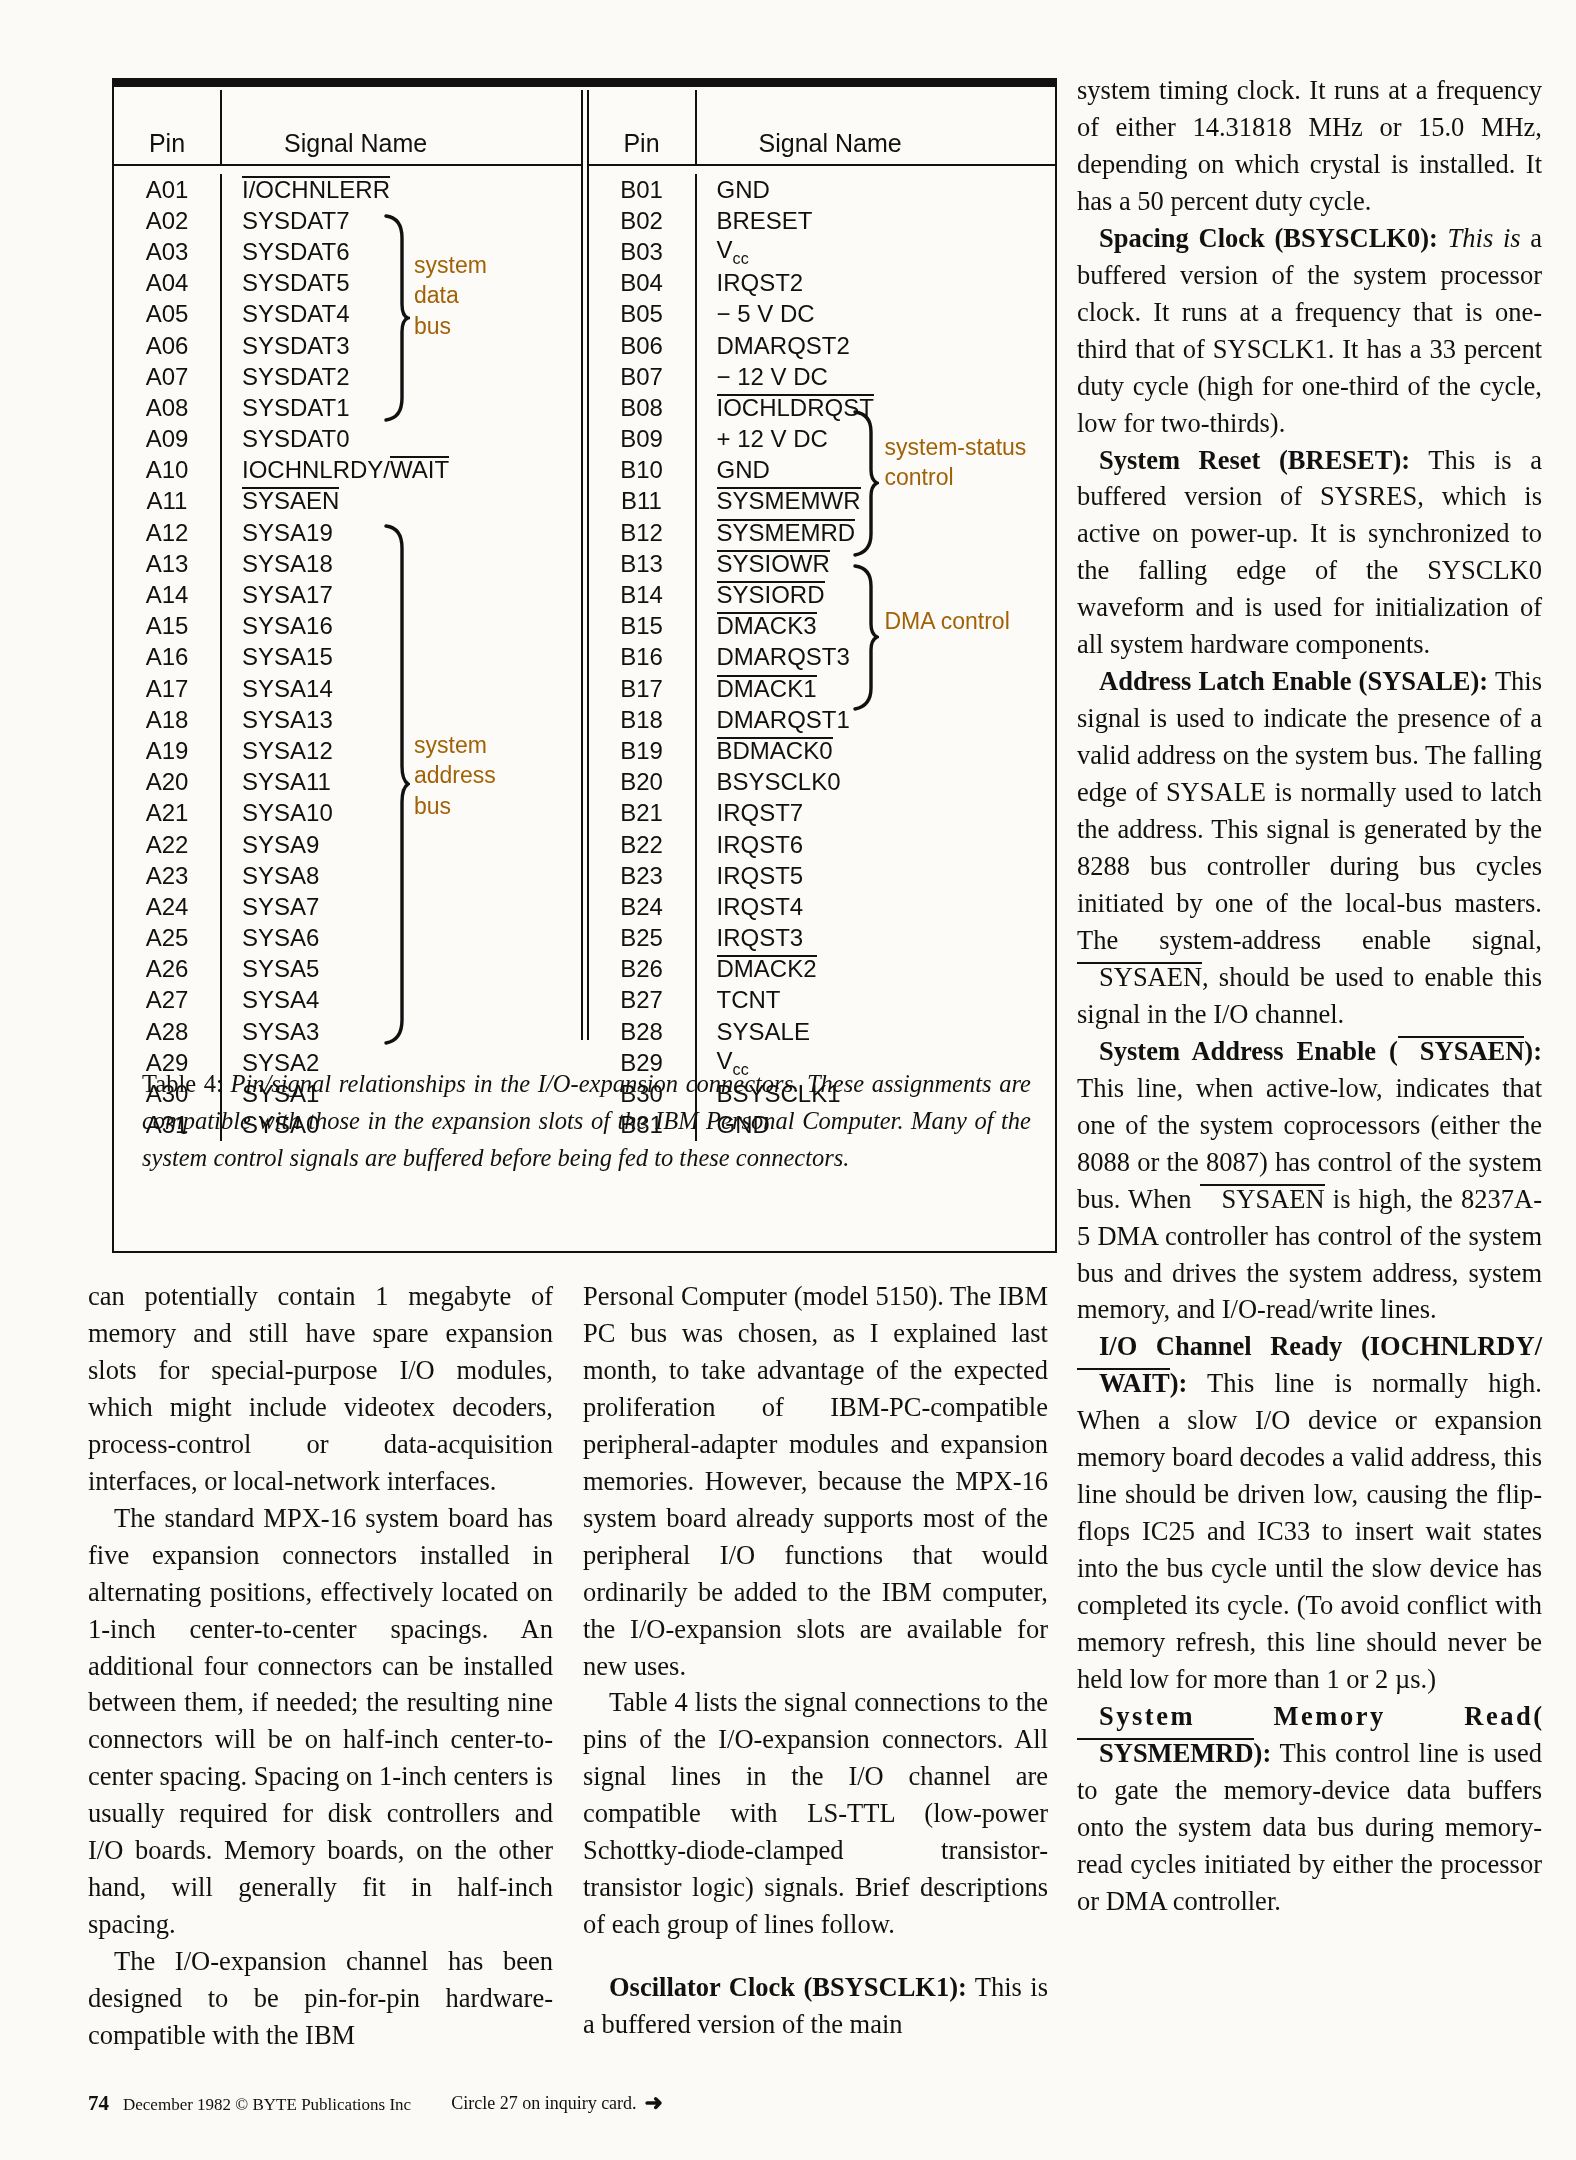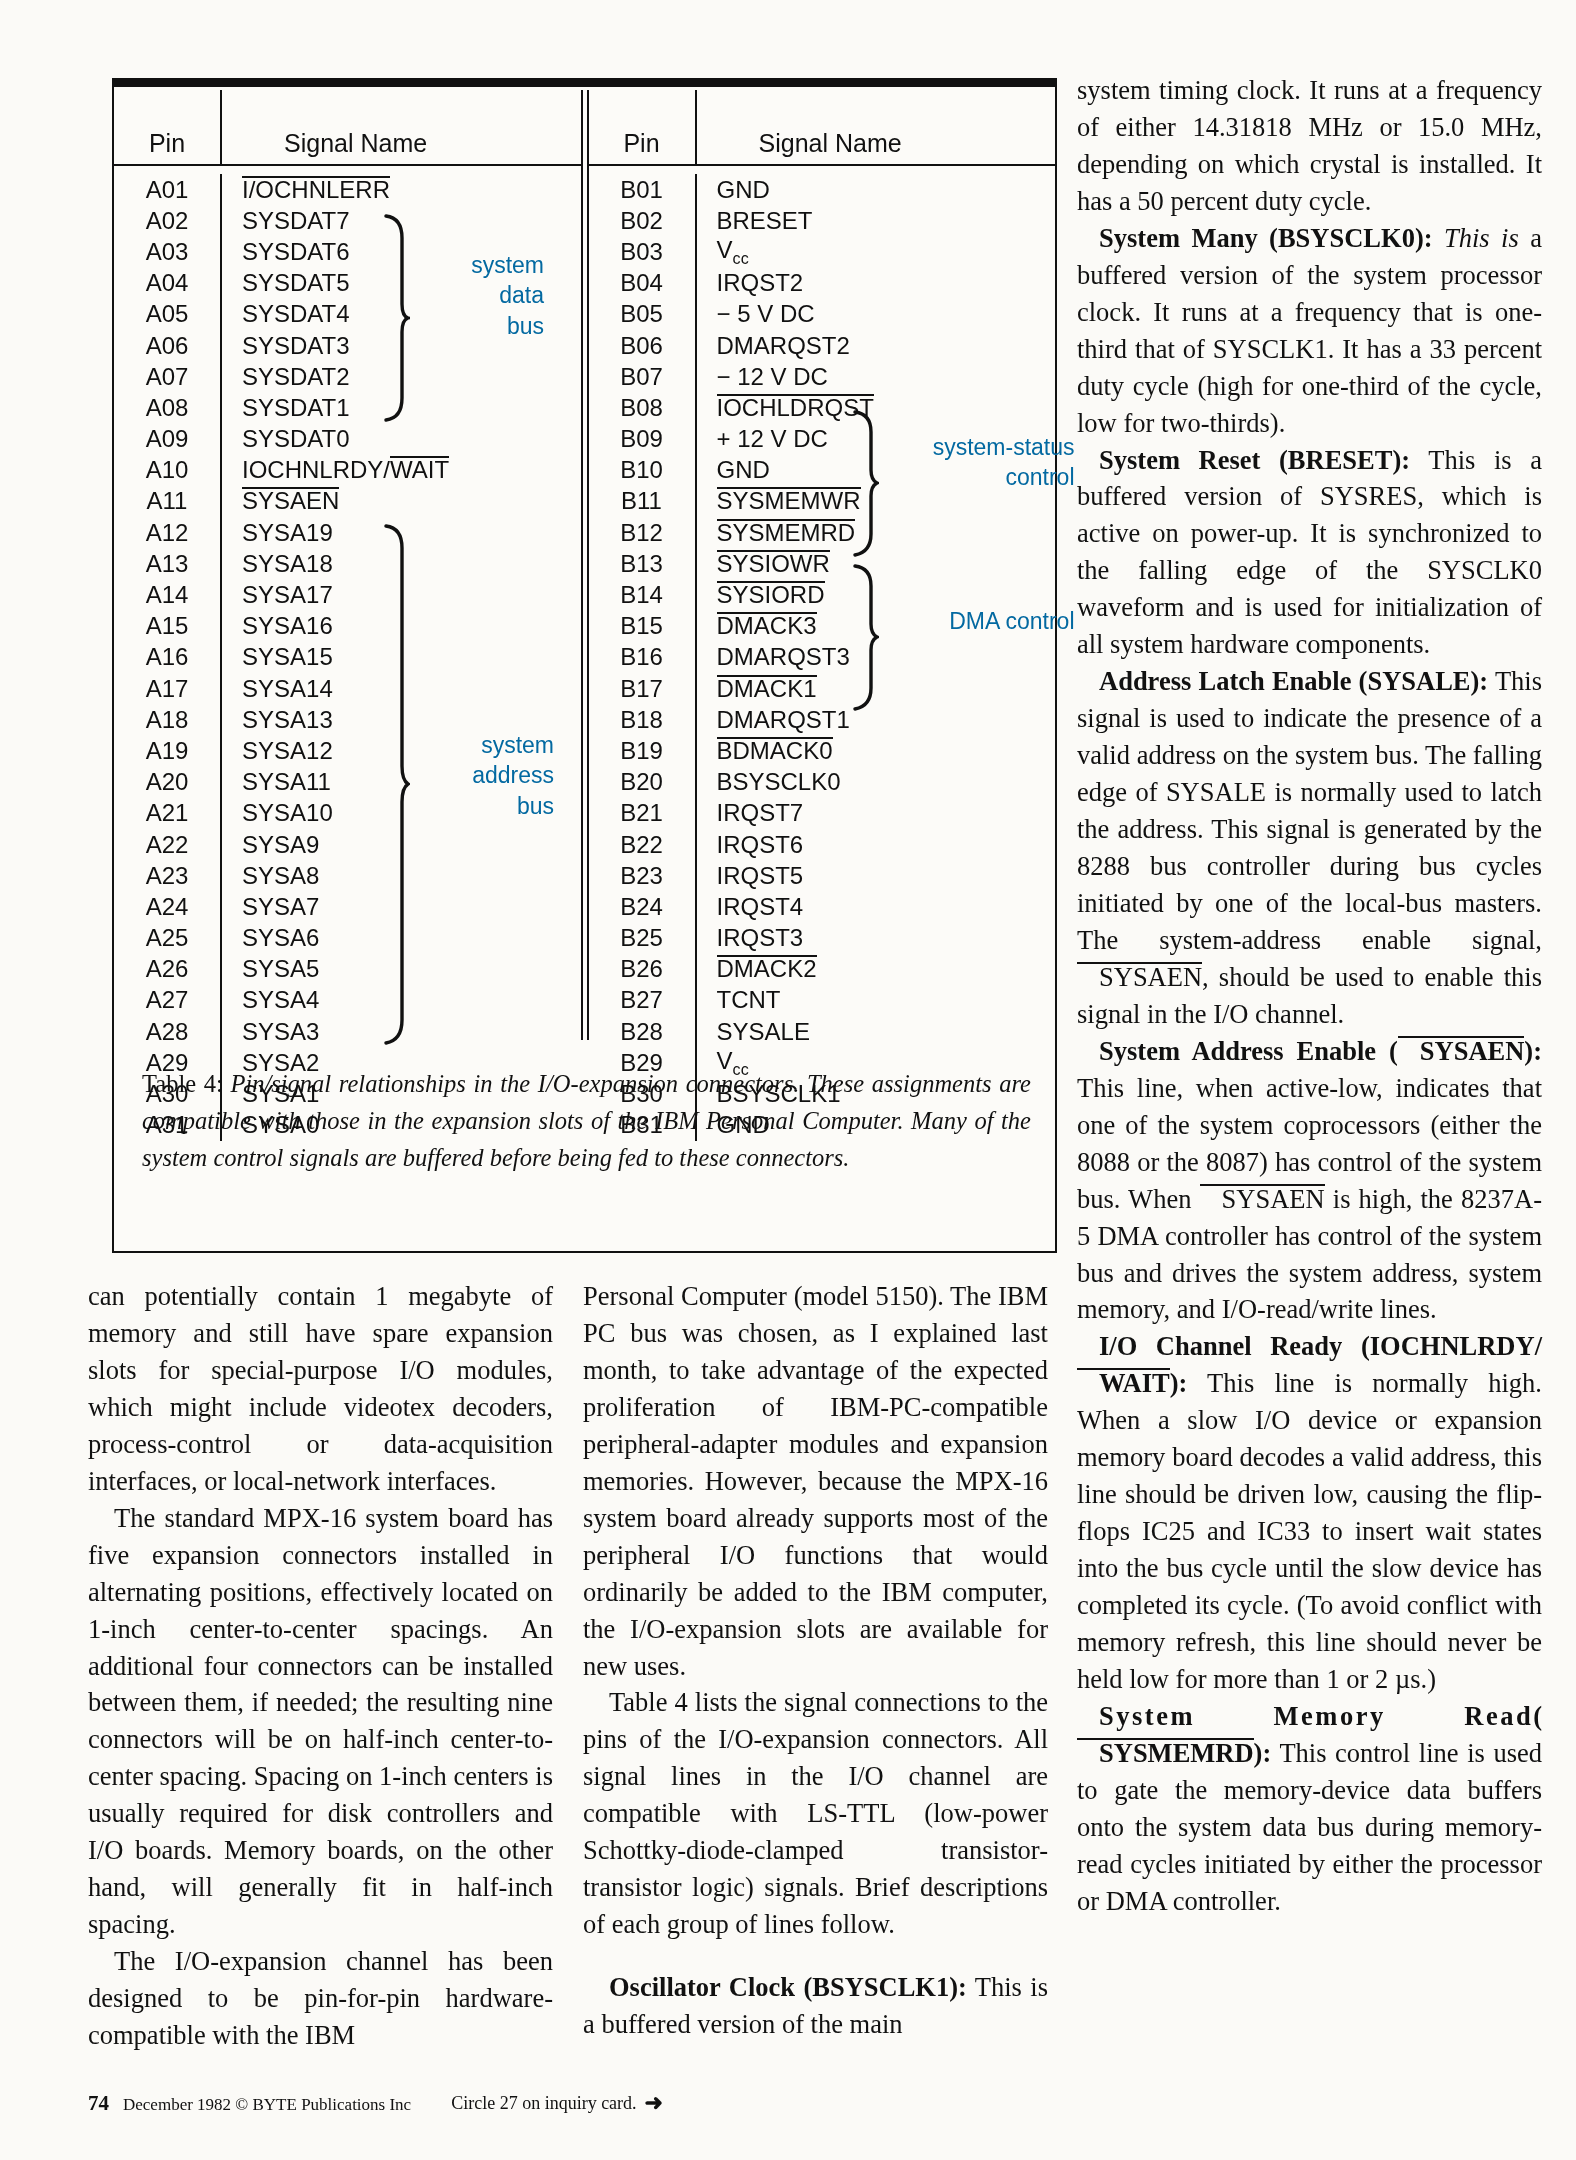--- a/index.html
+++ b/index.html
@@ -45,21 +45,21 @@
   .row .c-pin{width:108px;text-align:center;border-right:2px solid #111;height:31.2px;
       display:flex;align-items:center;justify-content:center;box-sizing:border-box;}
   .row .c-sig{flex:1;padding-left:20px;white-space:nowrap;}
   .ov{border-top:2px solid #111;padding-top:0px;display:inline-block;line-height:1.02;}
   .sub{font-size:16px;vertical-align:sub;letter-spacing:.3px;}
 
   
   .ann{
     position:absolute;
     font-family:"Liberation Sans","DejaVu Sans",sans-serif;
-    font-size:23px;color:#0369a1;text-align:right;white-space:nowrap;line-height:1.32;
+    font-size:23px;color:#a16207;text-align:left;white-space:nowrap;line-height:1.32;
   }
   .brace{position:absolute;width:26px;}
   .brace svg{display:block;}
 
   
   .caption{
     position:absolute;left:28px;right:24px;top:985px;
     font-size:24.5px;line-height:1.52;font-style:italic;text-align:justify;
     font-family:"Liberation Serif","DejaVu Serif",serif;
   }
@@ -421,21 +421,21 @@
 
   <div class="col col2">
     <p class="noind">Personal Computer (model 5150). The IBM PC bus was chosen, as I explained last month, to take advantage of the expected proliferation of IBM-PC-compatible peripheral-adapter modules and expansion memories. However, because the MPX-16 system board already supports most of the peripheral I/O functions that would ordinarily be added to the IBM computer, the I/O-expansion slots are available for new uses.</p>
     <p>Table 4 lists the signal connections to the pins of the I/O-expansion connectors. All signal lines in the I/O channel are compatible with LS-TTL (low-power Schottky-diode-clamped transistor-transistor logic) signals. Brief descriptions of each group of lines follow.</p>
     <p style="margin-top:26px;"><b>Oscillator Clock (BSYSCLK1):</b><span> This is a buffered version of the main</span></p>
   </div>
 
   <div class="col col3">
     <p class="noind">system timing clock. It runs at a frequency of either 14.31818 MHz or 15.0 MHz, depending on which crystal is installed. It has a 50 percent duty cycle.</p>
 
-    <p><b>System Many (BSYSCLK0):</b><i> This is</i><span> a buffered version of the system processor clock. It runs at a frequency that is one-third that of SYSCLK1. It has a 33 percent duty cycle (high for one-third of the cycle, low for two-thirds).</span></p>
+    <p><b>Spacing Clock (BSYSCLK0):</b><i> This is</i><span> a buffered version of the system processor clock. It runs at a frequency that is one-third that of SYSCLK1. It has a 33 percent duty cycle (high for one-third of the cycle, low for two-thirds).</span></p>
 
     <p><b>System Reset (BRESET):</b><span> This is a buffered version of SYSRES, which is active on power-up. It is synchronized to the falling edge of the SYSCLK0 waveform and is used for initialization of all system hardware components.</span></p>
 
     <p><b>Address Latch Enable (SYSALE):</b><span> This signal is used to indicate the presence of a valid address on the system bus. The falling edge of SYSALE is normally used to latch the address. This signal is generated by the 8288 bus controller during bus cycles initiated by one of the local-bus masters. The system-address enable signal, </span><span class="ovr">SYSAEN</span><span>, should be used to enable this signal in the I/O channel.</span></p>
 
     <p><b>System Address Enable (</b><b class="ovr">SYSAEN</b><b>):</b><span> This line, when active-low, indicates that one of the system coprocessors (either the 8088 or the 8087) has control of the system bus. When </span><span class="ovr">SYSAEN</span><span> is high, the 8237A-5 DMA controller has control of the system bus and drives the system address, system memory, and I/O-read/write lines.</span></p>
 
     <p><b>I/O Channel Ready (IOCHNLRDY/</b><b class="ovr">WAIT</b><b>):</b><span> This line is normally high. When a slow I/O device or expansion memory board decodes a valid address, this line should be driven low, causing the flip-flops IC25 and IC33 to insert wait states into the bus cycle until the slow device has completed its cycle. (To avoid conflict with memory refresh, this line should never be held low for more than 1 or 2 µs.)</span></p>
 
     <p><b style="letter-spacing:2.5px;">System   Memory   Read</b><b>(</b><b class="ovr">SYSMEMRD</b><b>):</b><span> This control line is used to gate the memory-device data buffers onto the system data bus during memory-read cycles initiated by either the processor or DMA controller.</span></p>

